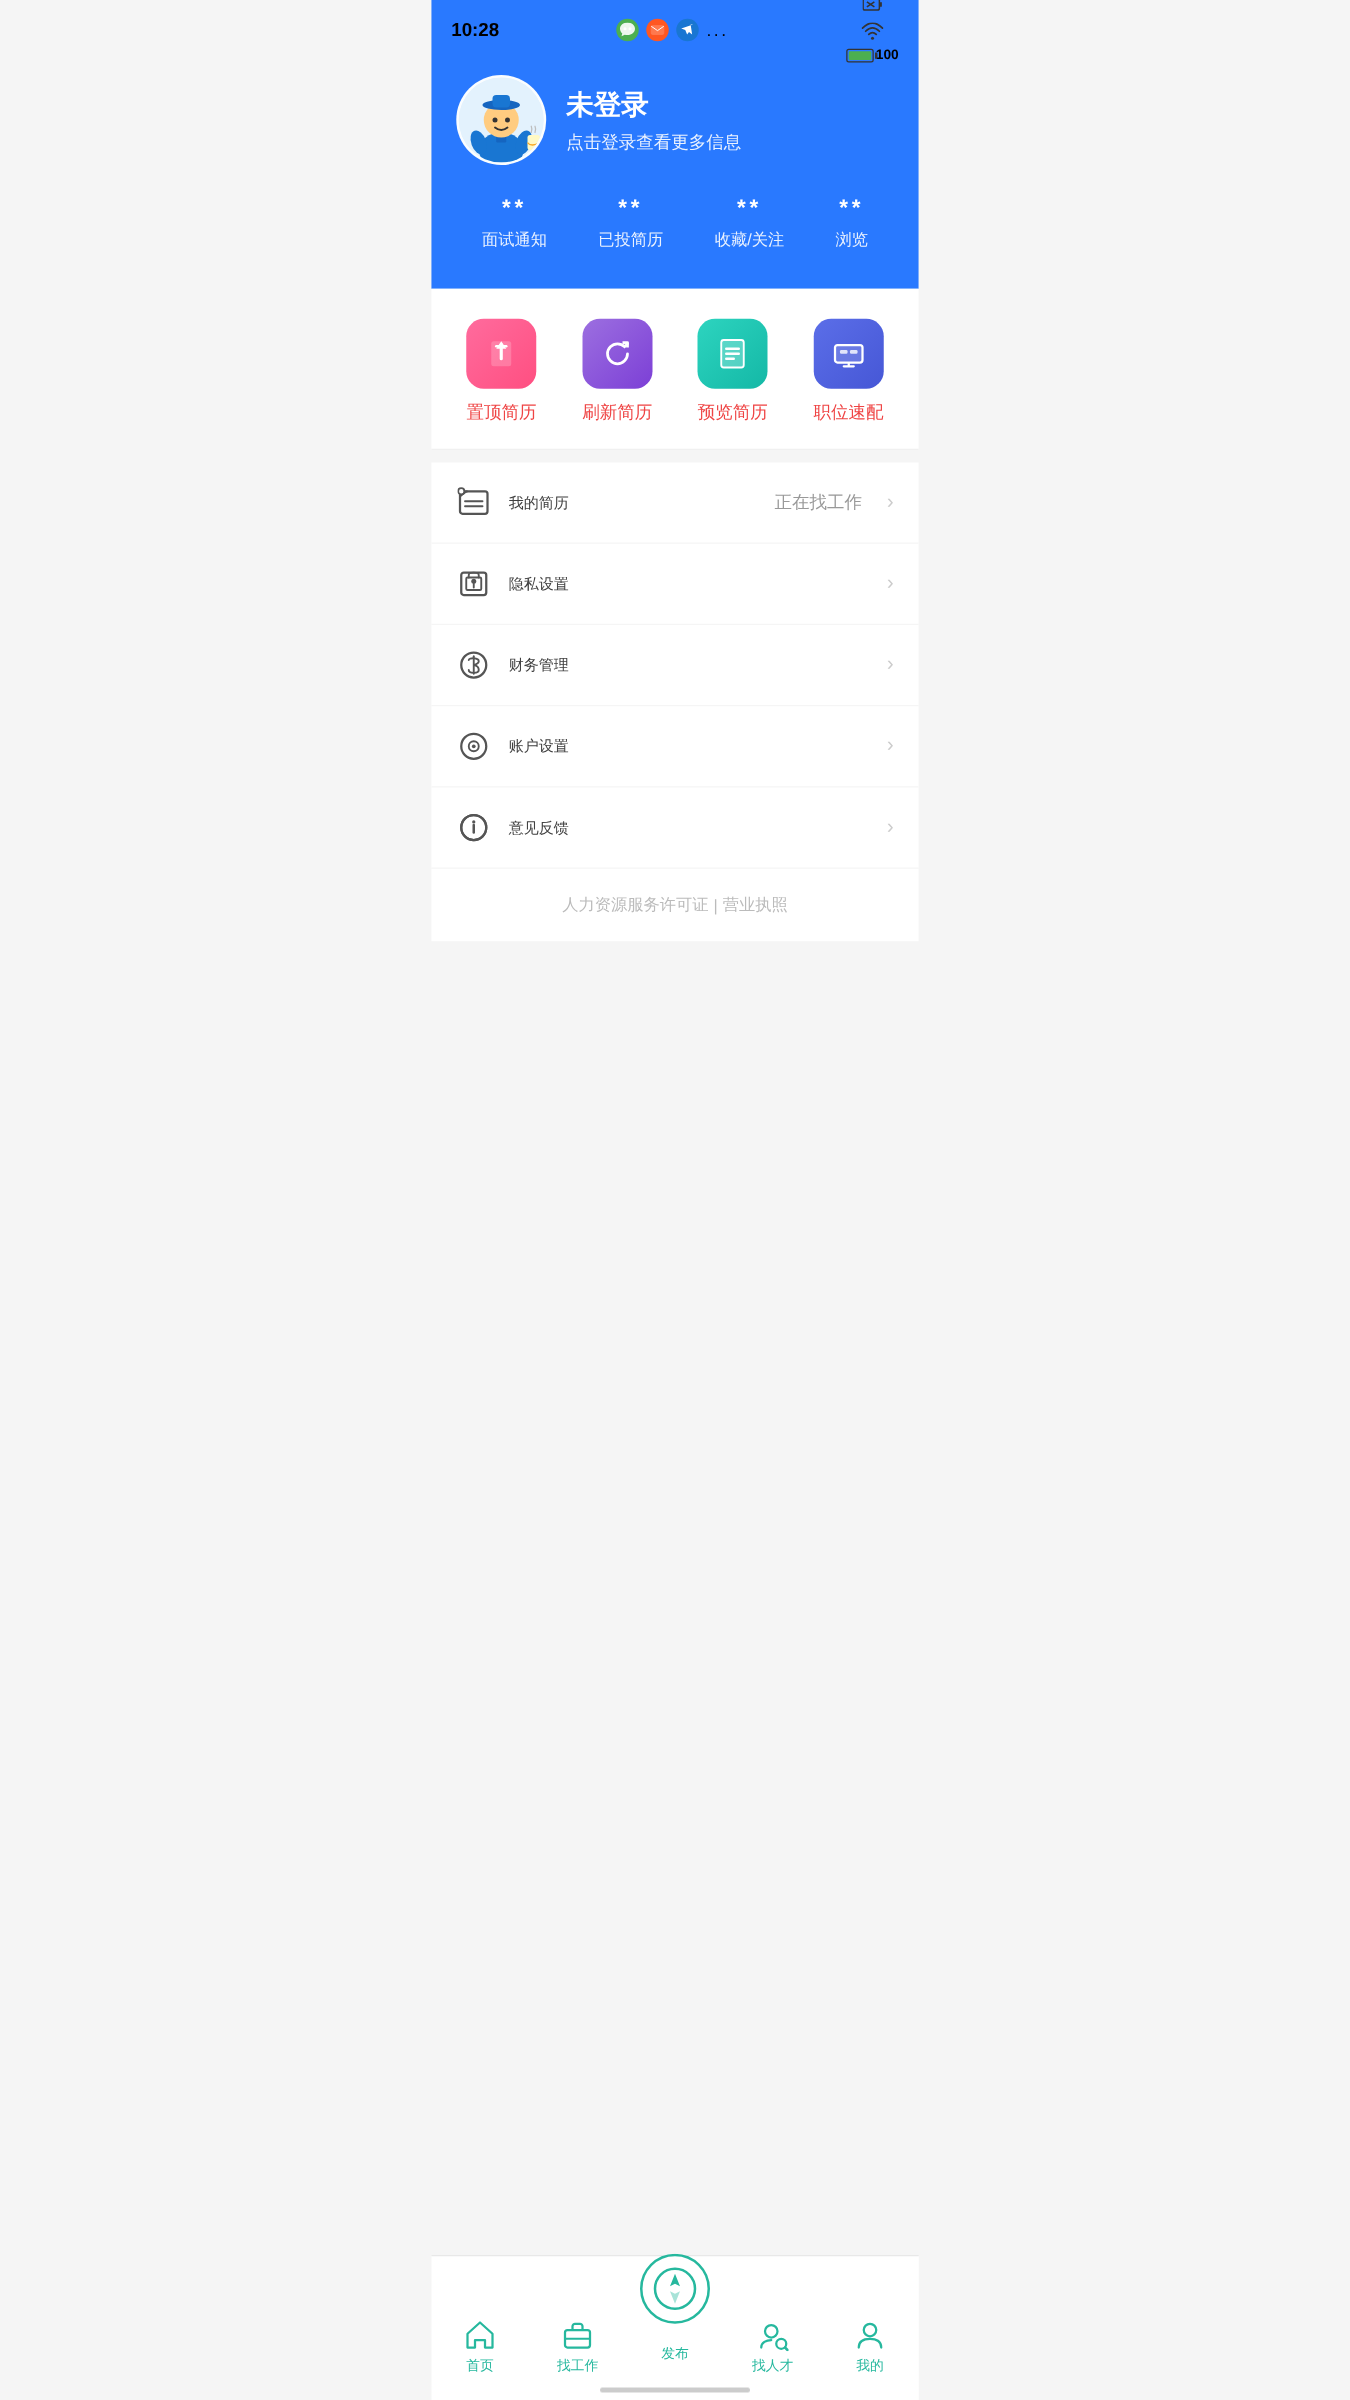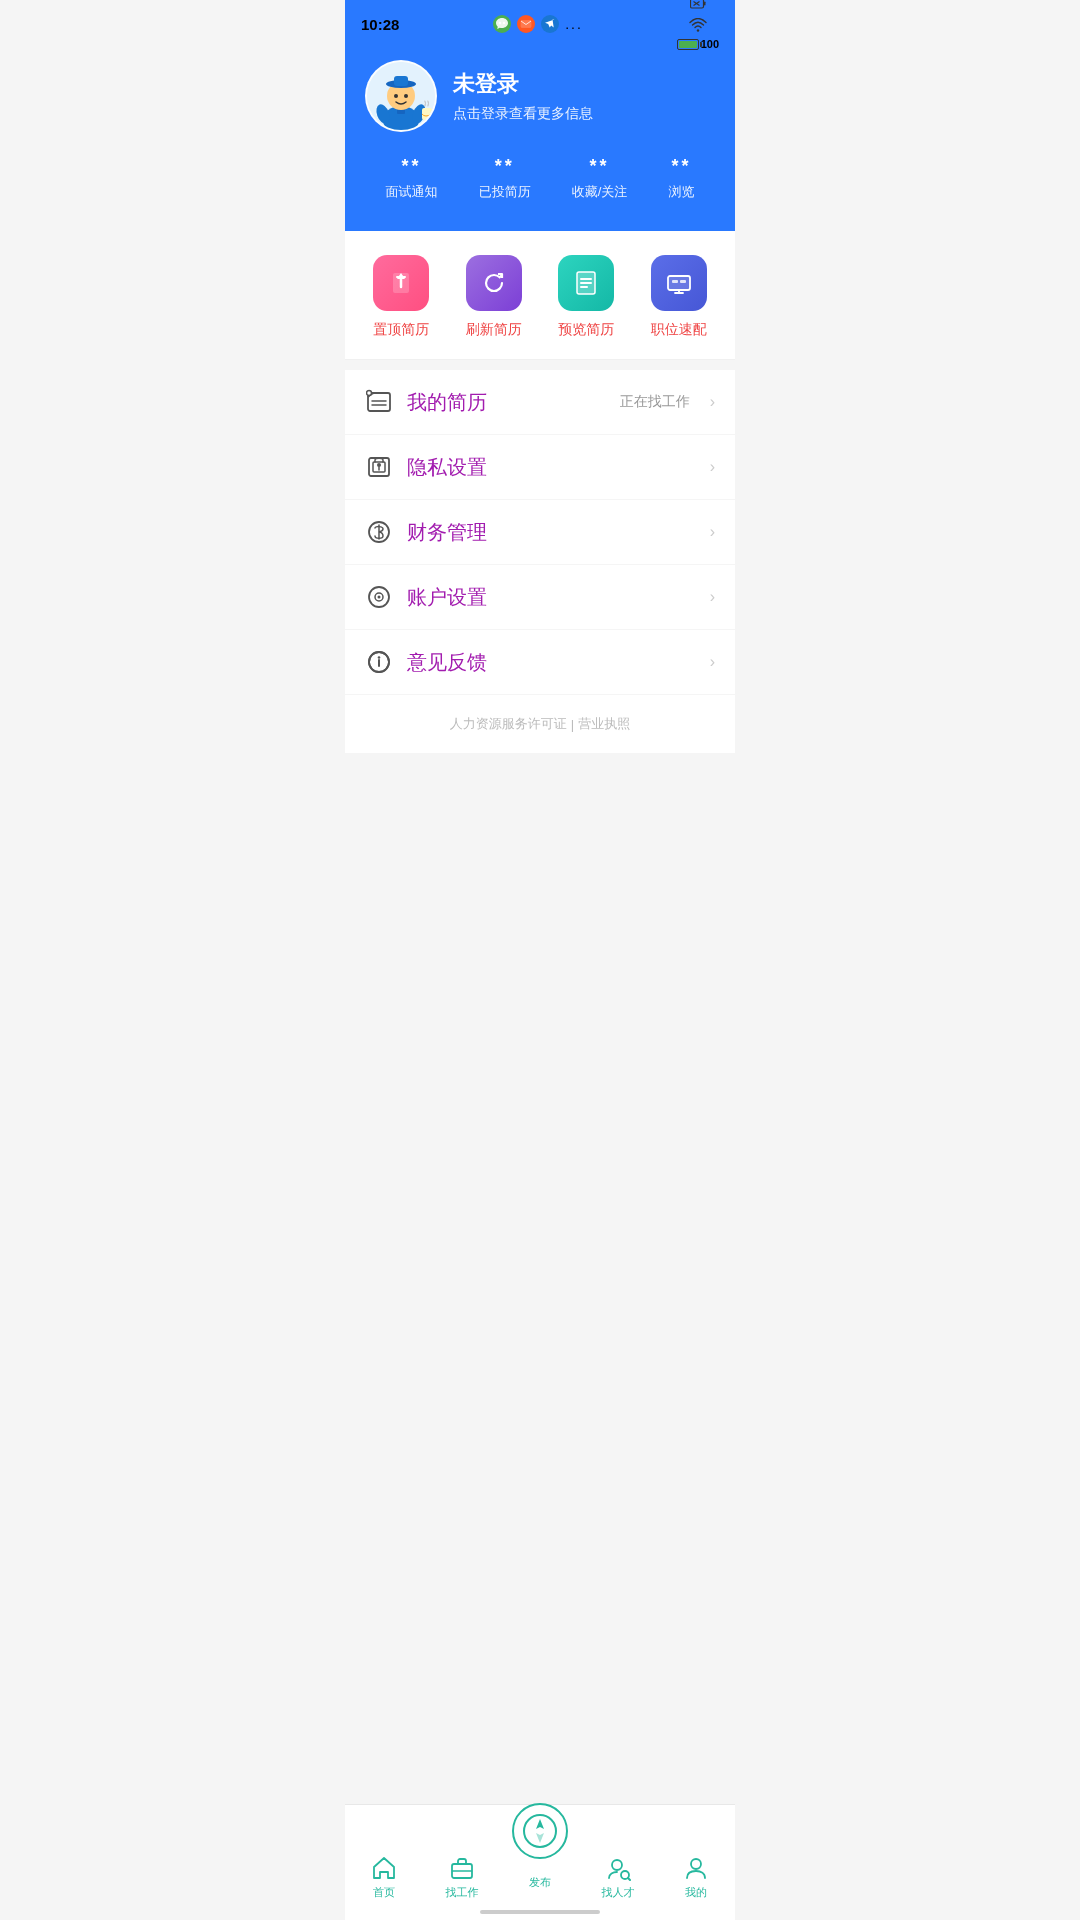--- a/index.html
+++ b/index.html
@@ -261,22 +261,22 @@
       width: 28px;
       height: 28px;
       margin-right: 14px;
       display: flex;
       align-items: center;
       justify-content: center;
       flex-shrink: 0;
     }
 
     .menu-text {
-      font-size: 20px;
-      color: #a21caf;
+      font-size: 12px;
+      color: #404040;
       flex: 1;
     }
 
     .menu-meta {
       font-size: 14px;
       color: #999;
       margin-right: 20px;
     }
 
     .chevron {

